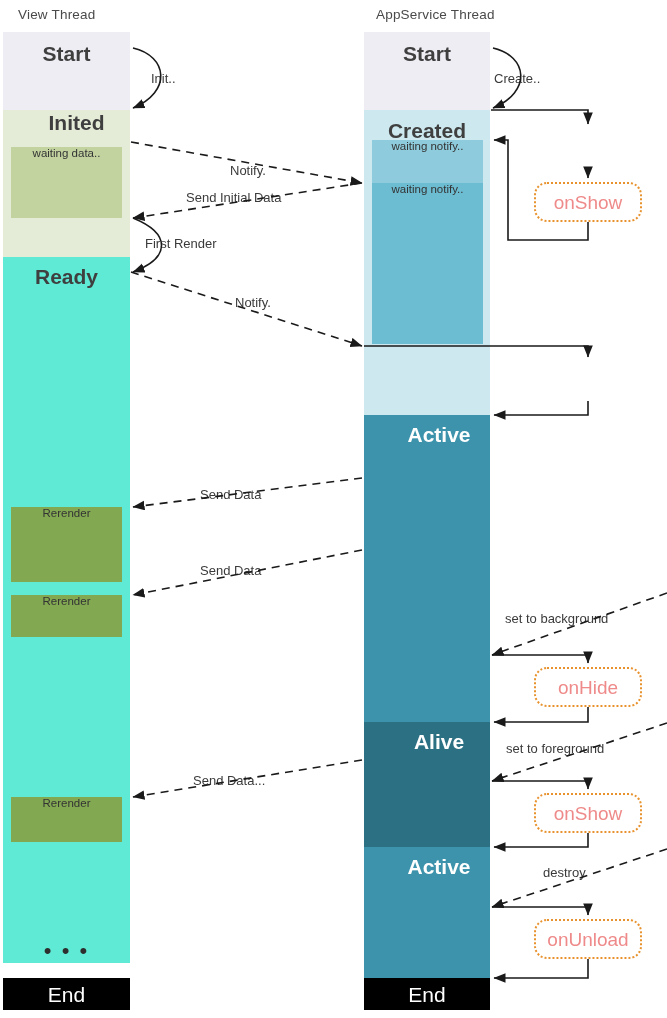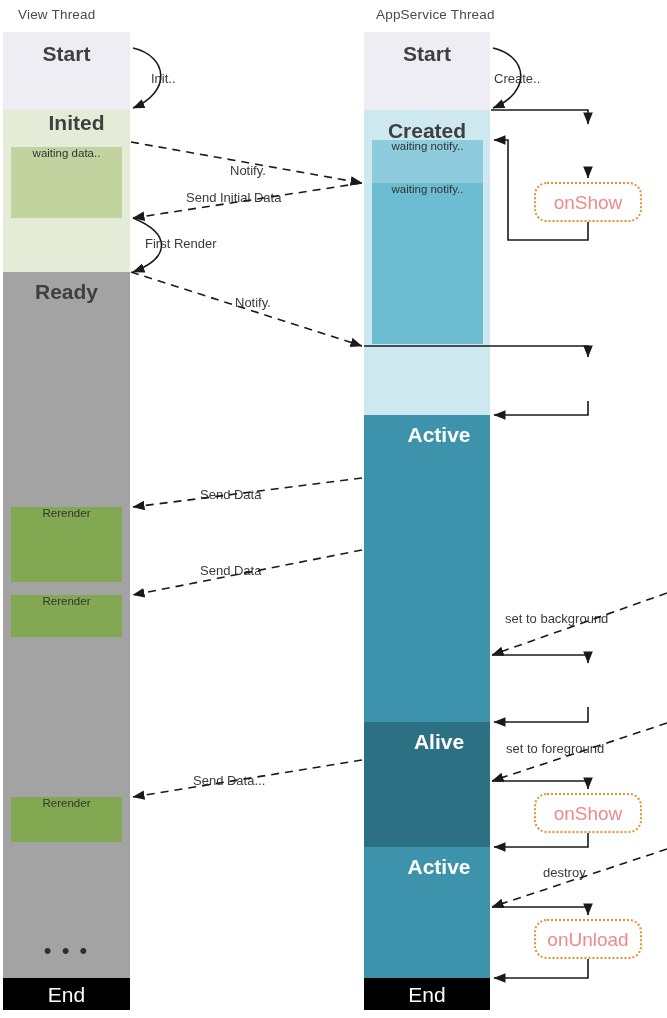--- a/index.html
+++ b/index.html
@@ -126,21 +126,21 @@
     </div>
 
     <div class="band" style="top:78px;height:162px;background:#e4ecd7;">
       <div class="band-label dark" style="top:2px;margin-left:10px;">Inited</div>
     </div>
 
     <div class="inner-box" style="left:8px;top:115px;width:111px;height:71px;background:#c2d3a0;">
       <span>waiting data..</span>
     </div>
 
-    <div class="band" style="top:240px;height:706px;background:#a3a3a3;">
+    <div class="band" style="top:225px;height:706px;background:#5eead4;">
       <div class="band-label dark" style="top:9px;">Ready</div>
     </div>
 
     <div class="inner-box" style="left:8px;top:475px;width:111px;height:75px;background:#82a852;">
       <span>Rerender</span>
     </div>
 
     <div class="inner-box" style="left:8px;top:563px;width:111px;height:42px;background:#82a852;">
       <span>Rerender</span>
     </div>
@@ -186,20 +186,23 @@
       <div class="band-label light" style="top:9px;">Active</div>
     </div>
 
     <div class="end-bar" style="top:946px;height:32px;">
       <span>End</span>
     </div>
   </div>
 
   <div class="callback" style="left:534px;top:182px;width:108px;height:40px;">
     <span>onShow</span>
+  </div>
+  <div class="callback" style="left:534px;top:667px;width:108px;height:40px;">
+    <span>onHide</span>
   </div>
   <div class="callback" style="left:534px;top:793px;width:108px;height:40px;">
     <span>onShow</span>
   </div>
   <div class="callback" style="left:534px;top:919px;width:108px;height:40px;">
     <span>onUnload</span>
   </div>
 
   <div class="edge-label" style="left:149px;top:72px;">Init..</div>
 

